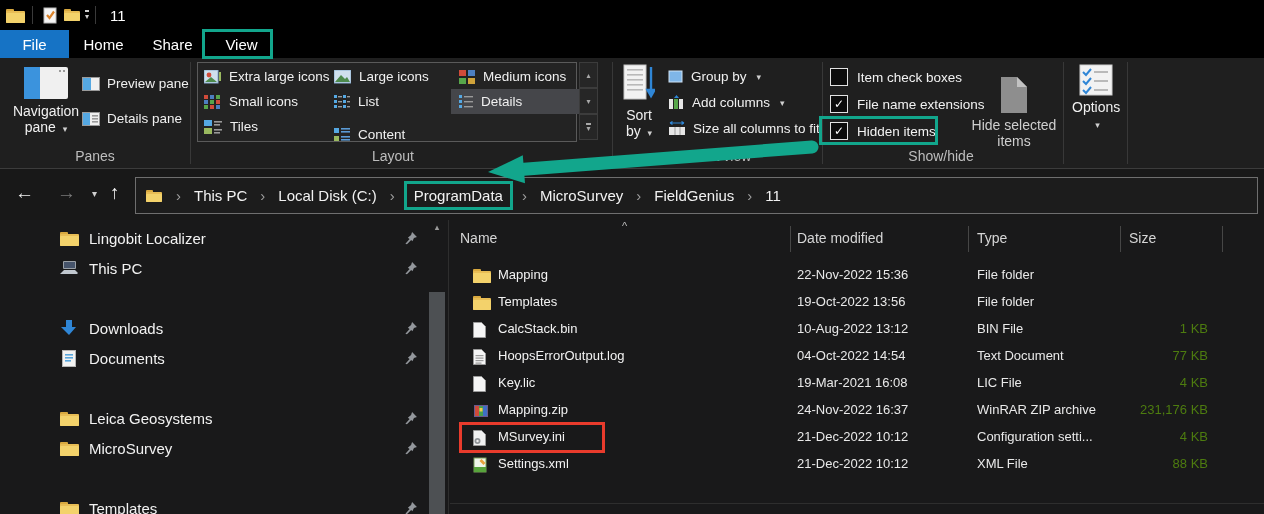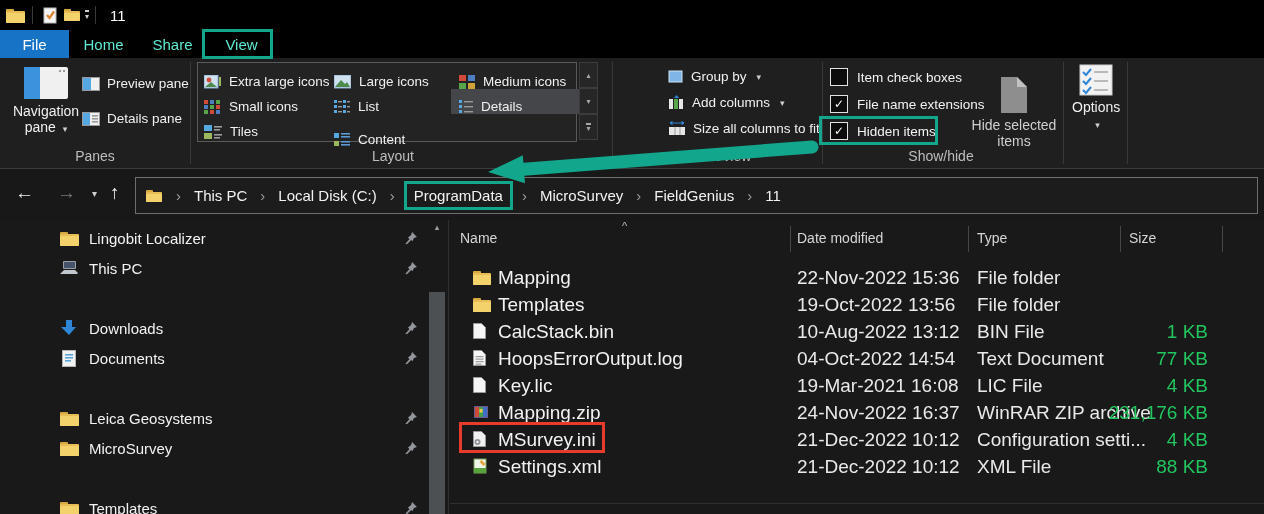--- a/index.html
+++ b/index.html
@@ -6,33 +6,33 @@
   .screen{position:relative;width:1264px;height:514px;background:#19191a;overflow:hidden;
           font-family:"Liberation Sans","DejaVu Sans",sans-serif;color:#f2f2f2;-webkit-font-smoothing:antialiased;}
   
   .titlebar{position:absolute;top:0;left:0;right:0;height:30px;background:#000;display:flex;align-items:center;}
   .tb-sep{width:1px;height:18px;background:#3a3a3a;margin:0 6px;}
   .tb-ico{display:flex;align-items:center;justify-content:center;width:22px;height:22px;}
   .qat-chevron{font-size:8px;color:#cfcfcf;border-top:2px solid #cfcfcf;line-height:7px;padding-top:1px;margin-left:2px;}
   .tb-title{font-size:15px;color:#fff;margin-left:8px;}
   
   .tabrow{position:absolute;top:30px;left:0;right:0;height:28px;background:#000;display:flex;}
-  .tab{width:69px;height:28px;display:flex;align-items:center;justify-content:center;font-size:15px;color:#5eead4;cursor:default;}
+  .tab{width:69px;height:28px;display:flex;align-items:center;justify-content:center;font-size:15px;color:#ffffff;cursor:default;}
   .tab.file{background:var(--tabblue);color:#fff;}
   .hl-box{position:absolute;border:3px solid var(--teal);pointer-events:none;z-index:40;}
   
   .ribbon{position:absolute;top:58px;left:0;right:0;height:110px;background:#1f1f1f;border-bottom:1px solid #3c3c3c;}
   .rsep{position:absolute;top:4px;bottom:4px;width:1px;background:#383838;}
   .grp-label{position:absolute;top:90px;font-size:14px;color:#bdbdbd;transform:translateX(-50%);white-space:nowrap;}
   .big-btn{position:absolute;text-align:center;font-size:14px;line-height:16px;color:#f0f0f0;}
   .small-item{position:absolute;display:flex;align-items:center;gap:7px;font-size:13.5px;color:#f0f0f0;white-space:nowrap;}
   .dd{font-size:9px;color:#cfcfcf;margin-left:3px;}
   
   .gallery{position:absolute;left:197px;top:4px;width:378px;height:78px;background:#232323;border:1px solid #5a5a5a;}
-  .g-item{position:absolute;height:25px;display:flex;align-items:flex-end;gap:8px;font-size:13.5px;color:#f0f0f0;white-space:nowrap;padding-left:6px;}
+  .g-item{position:absolute;height:25px;display:flex;align-items:center;gap:8px;font-size:13.5px;color:#f0f0f0;white-space:nowrap;padding-left:6px;}
   .g-item.sel{background:#45464a;}
   .g-scroll{position:absolute;left:579px;top:4px;width:19px;height:78px;display:flex;flex-direction:column;}
   .g-scroll span{flex:1;display:flex;align-items:center;justify-content:center;font-size:8px;color:#a8a8a8;border:1px solid #3c3c3c;background:#262626;}
   .g-more{border-top:2px solid #a8a8a8;line-height:6px;padding-top:1px;}
   
   .chk-row{position:absolute;display:flex;align-items:center;gap:9px;font-size:13.5px;white-space:nowrap;}
   .chk{width:16px;height:16px;border:1.5px solid #e2e2e2;background:#0c0c0c;display:flex;align-items:center;justify-content:center;
        font-size:12px;font-weight:bold;color:#fff;line-height:1;}
   
   .addrrow{position:absolute;top:169px;left:0;right:0;height:51px;background:#181818;}
@@ -51,26 +51,26 @@
   .sb-pin{position:absolute;left:404px;top:8px;}
   .sb-scroll-up{position:absolute;left:429px;top:2px;width:16px;text-align:center;font-size:9px;color:#9a9a9a;}
   .sb-thumb{position:absolute;left:429px;top:72px;width:16px;bottom:0;background:#4d5053;}
   .pane-div{position:absolute;left:448px;top:0;bottom:0;width:1px;background:#2e2e2e;}
   .files{position:absolute;left:450px;right:0;top:0;bottom:0;}
   .fhead{position:absolute;top:4px;left:0;right:0;height:30px;font-size:14px;color:#d6d6d6;}
   .fh-sep{position:absolute;top:2px;height:26px;width:1px;background:#464646;}
   .fh-label{position:absolute;top:6px;white-space:nowrap;}
   .sort-caret{position:absolute;left:172px;top:-4px;font-size:11px;color:#bdbdbd;}
   .frows{position:absolute;top:43px;left:0;right:0;}
-  .frow{position:absolute;left:0;right:0;height:27px;font-size:19px;padding-left:12px;}
+  .frow{position:absolute;left:0;right:0;height:27px;font-size:13px;padding-left:12px;}
   .fic{position:absolute;left:23px;top:5px;}
   .fname{position:absolute;left:48px;top:4px;white-space:nowrap;}
   .fdate{position:absolute;left:347px;top:4px;color:#e9e9e9;white-space:nowrap;}
   .ftype{position:absolute;left:527px;top:4px;color:#e9e9e9;white-space:nowrap;}
-  .fsize{position:absolute;left:620px;width:138px;top:4px;text-align:right;color:#22c55e;white-space:nowrap;}
+  .fsize{position:absolute;left:620px;width:138px;top:4px;text-align:right;color:#4d7c0f;white-space:nowrap;}
   .red-box{position:absolute;border:3px solid var(--red);pointer-events:none;z-index:30;}
   .bottom-line{position:absolute;left:450px;right:0;top:283px;height:1px;background:#2e2e2e;}
   .arrow-overlay{position:absolute;left:440px;top:120px;width:400px;height:92px;z-index:50;pointer-events:none;}
 </style>
 </head>
 <body>
 
 <div class="screen">
 
   <div class="titlebar">
@@ -250,20 +250,35 @@
     </div>
     <div class="g-scroll">
       <span>▴</span>
       <span>▾</span>
       <span>
           <i class="g-more" style="font-style:normal">▾</i>
         </span>
     </div>
     <div class="grp-label" style="left:393px">Layout</div>
 
+    <div class="big-btn" style="left:618px;top:6px;width:42px">
+      <svg width="32" height="40">
+          <rect x="1" y="1" width="22" height="34" fill="#f2f2f2" stroke="#c4c4c4"></rect>
+          <g fill="#b9b9b9">
+            <rect x="4" y="5" width="16" height="1.6"></rect>
+            <rect x="4" y="10" width="16" height="1.6"></rect>
+            <rect x="4" y="15" width="16" height="1.6"></rect>
+            <rect x="4" y="20" width="16" height="1.6"></rect>
+            <rect x="4" y="25" width="16" height="1.6"></rect>
+          </g>
+          <path d="M28 3 V28 M28 32 L24.5 26 H31.5 Z" stroke="#2f86d6" stroke-width="2.4" fill="#2f86d6"></path>
+        </svg>
+      <div><span>Sort</span><br>
+      <span>by</span> <span class="dd">▾</span></div>
+    </div>
     <div class="small-item" style="left:668px;top:11px">
       <svg width="16" height="13">
           <rect x="1" y="1" width="13" height="11" fill="#7fb6e8" stroke="#cfe3f5"></rect>
         </svg>
       <span>Group by</span>
       <span class="dd">▾</span>
     </div>
     <div class="small-item" style="left:668px;top:37px">
       <svg width="17" height="15">
           <path d="M8.5 0 L11 3 H6 Z" fill="#2f86d6"></path>

